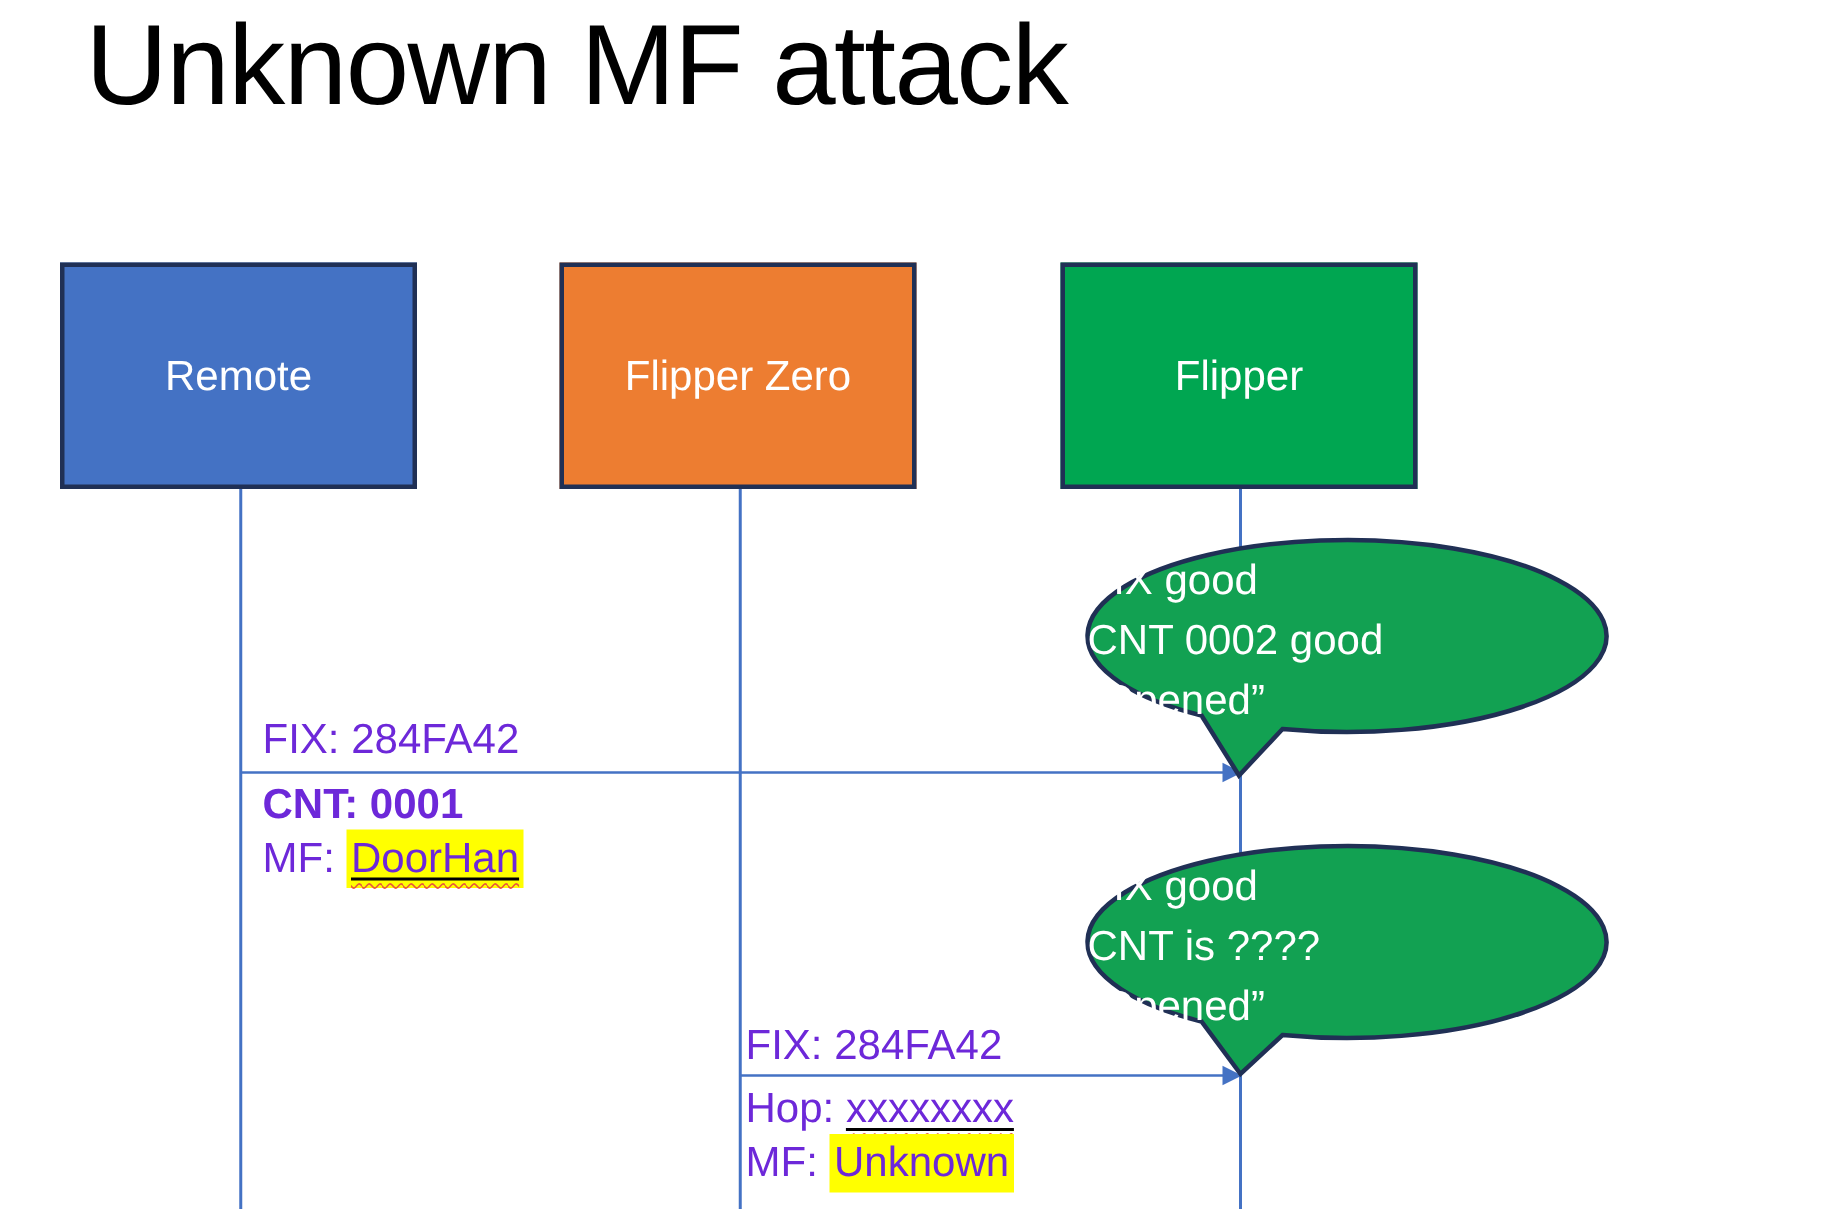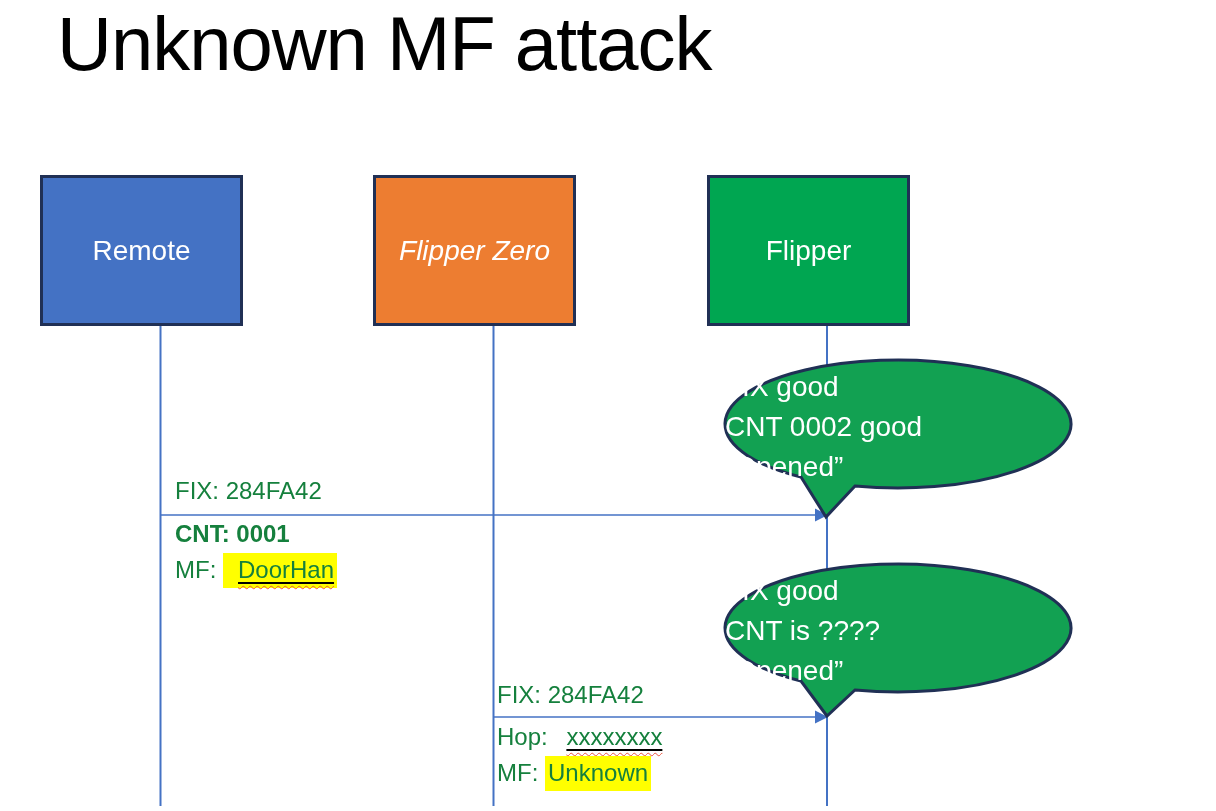--- a/index.html
+++ b/index.html
@@ -5,43 +5,43 @@
   html,body { margin:0; padding:0; background:#fff; }
   .slide {
     position:relative; width:1216px; height:811px; background:#ffffff;
     overflow:hidden; font-family:"Liberation Sans", sans-serif;
   }
   .title {
     position:absolute; left:57px; top:0px; font-size:76px; font-weight:400;
     letter-spacing:-1px; color:#000;
   }
   .actor {
-    position:absolute; top:175px; width:203px; height:151px;
+    position:absolute; top:175px; width:238px; height:151px;
     border:3px solid #203055; box-sizing:border-box;
     display:flex; align-items:center; justify-content:center;
     color:#fff; font-size:28px;
   }
   .actor-remote   { left:40px;  background:#4472C4; }
-  .actor-flipper  { left:373px; background:#ED7D31;font-style:italic; }
+  .actor-flipper  { left:373px; background:#ED7D31; }
   .actor-receiver { left:707px; background:#00A651; }
 
   svg.diagram { position:absolute; left:0; top:0; }
   .lifeline  { stroke:#4472C4; stroke-width:2; }
   .msg-line  { stroke:#4472C4; stroke-width:1.7; }
   .msg-head  { fill:#4472C4; }
   .bubble    { stroke:#203055; stroke-width:3; }
 
-  .msg-label { position:absolute; font-size:24px; color:#15803d; white-space:nowrap; }
+  .msg-label { position:absolute; font-size:28px; color:#6d28d9; white-space:nowrap; }
   .hl    { background:#FFFF00; padding:3px 3px 5px 3px; }
   .spell { text-decoration-line:underline; text-decoration-style:wavy;
            text-decoration-color:#E8543E; text-decoration-thickness:1px;
            text-underline-offset:7px; }
   .uline { text-decoration-line:underline; text-decoration-style:solid;
            text-decoration-color:#000; text-decoration-thickness:1.5px;
-           text-underline-offset:4px;margin-left:12px; }
+           text-underline-offset:4px; }
 
   .bubble-text {
     position:absolute; width:346px; text-align:left; color:#fff;
     font-size:28px; line-height:40px;
   }
   .bt1 { left:725px; top:367px; }
   .bt2 { left:725px; top:571px; }
 </style>
 </head>
 <body>

